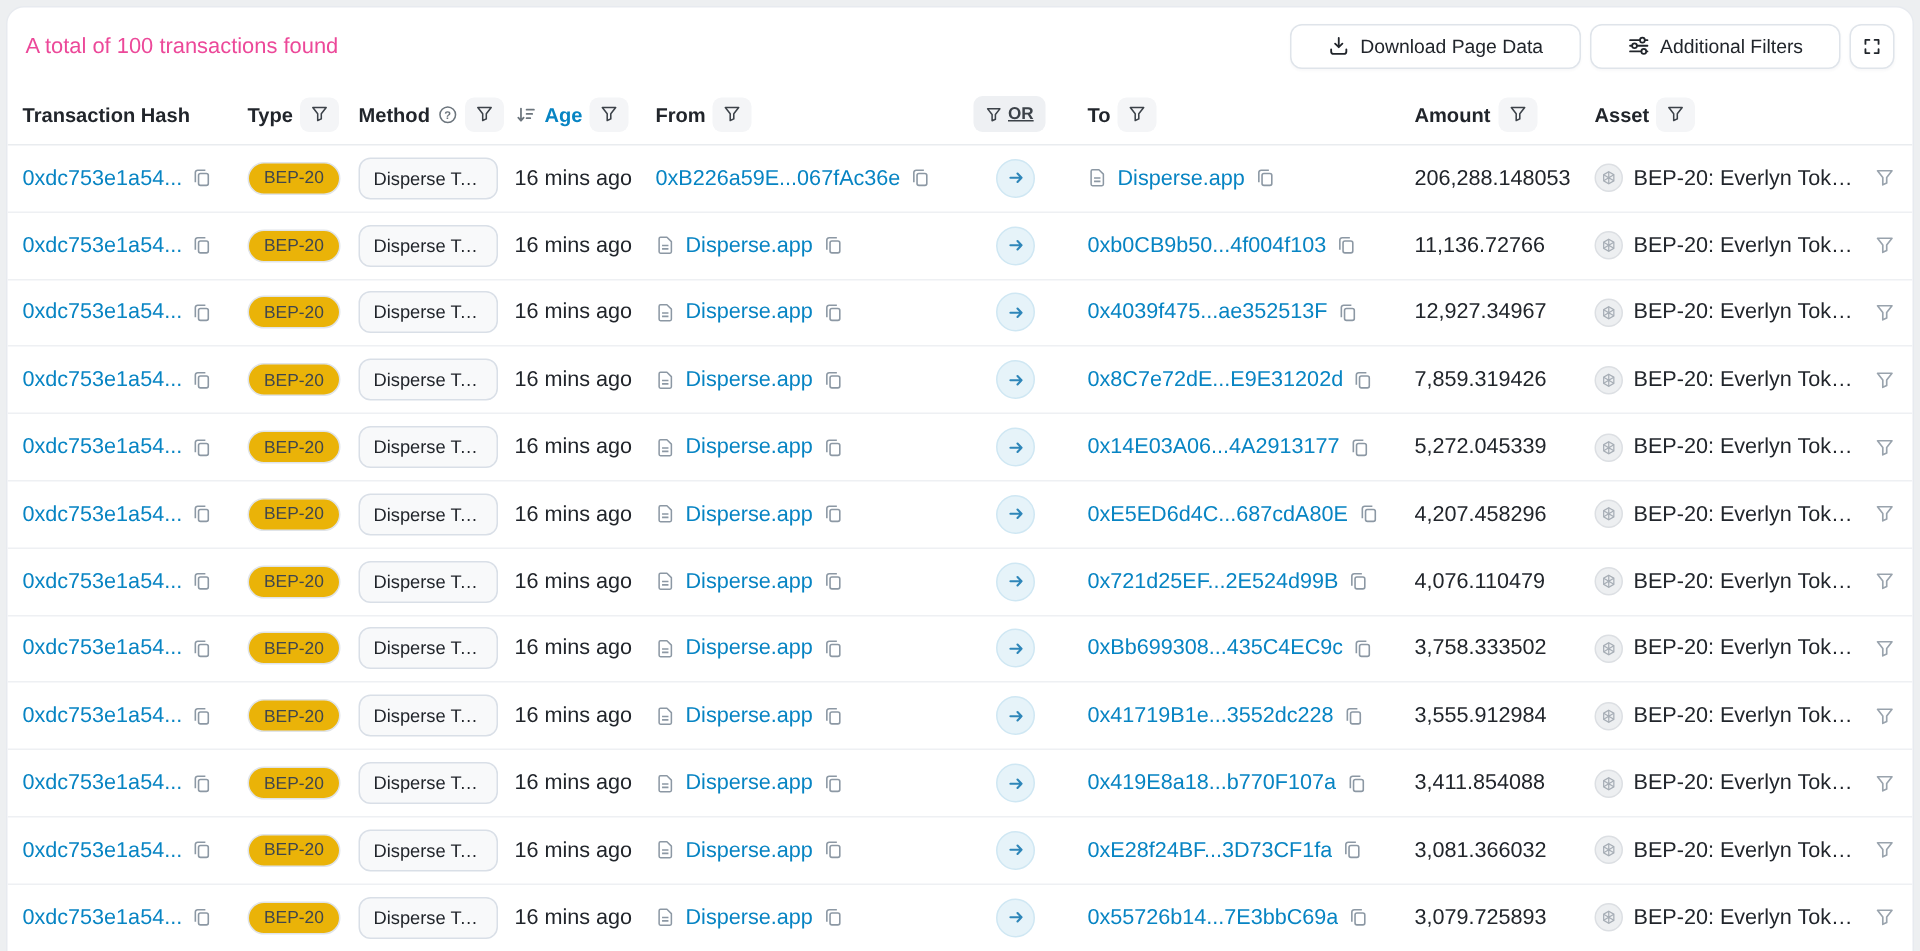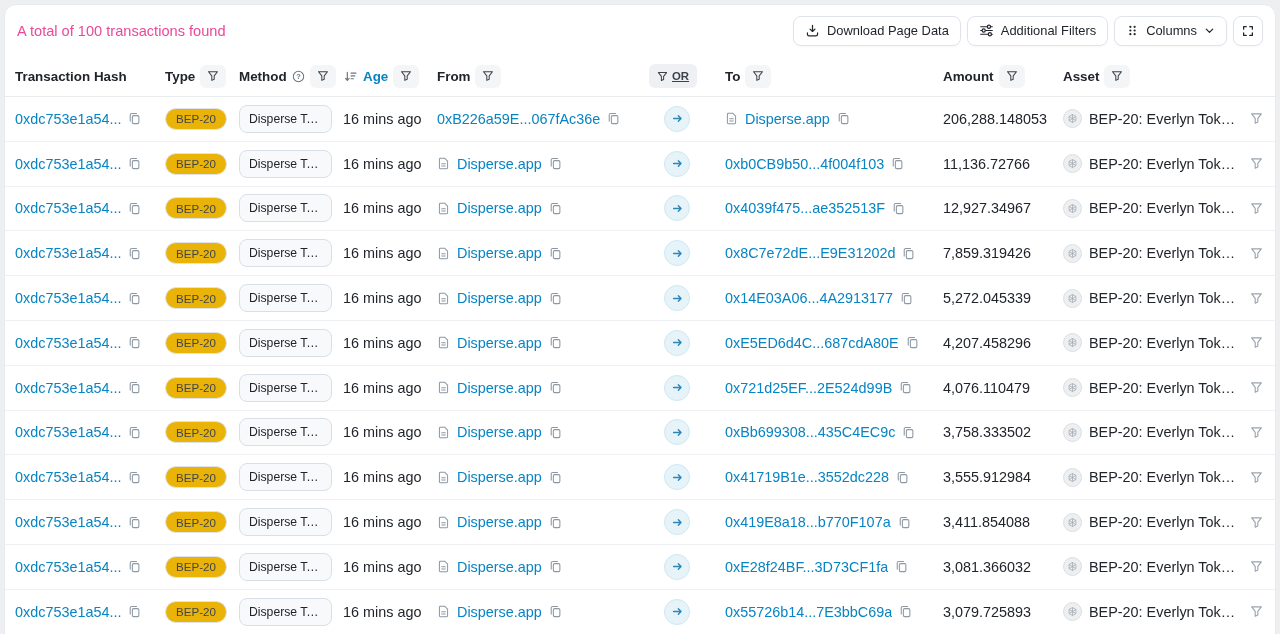--- a/index.html
+++ b/index.html
@@ -12,21 +12,21 @@
   }
   .card {
     position:absolute; left:4px; top:4px; right:4px; height:700px;
     background:#fff; border:1px solid #e7eaef; border-radius:12px;
     overflow:hidden;
   }
   .card-head { display:flex; align-items:center; justify-content:space-between; height:51px; padding:0 12px; }
   .summary { color:#ec4899; font-size:14.6px; }
   .toolbar { display:flex; gap:6px; align-items:center; }
   .btn {
-    display:inline-flex; align-items:center; gap:7px; height:30px; padding:0 11px;
+    display:inline-flex; align-items:center; gap:7px; height:30px; padding:0 24px;
     border:1px solid #dfe4ea; border-radius:8px; background:#fff;
     font-family:inherit; font-size:12.9px; color:#21252b; cursor:pointer;
     box-shadow:0 1px 2px rgba(33,40,50,.03); white-space:nowrap;
   }
   .btn.square { width:30px; padding:0; justify-content:center; }
   .icon { display:inline-flex; align-items:center; justify-content:center; flex:none; }
 
   
   .thead, .tr {
     display:grid;
@@ -100,38 +100,20 @@
         <span class="icon">
           <svg viewBox="0 0 16 16" width="15" height="15" fill="none" stroke="#21252b" stroke-width="1.25" stroke-linecap="round">
               <path d="M1.8 4h12.4M1.8 8h12.4M1.8 12h12.4"></path>
               <circle cx="10.6" cy="4" r="1.7" fill="#fff"></circle>
               <circle cx="5" cy="8" r="1.7" fill="#fff"></circle>
               <circle cx="11.6" cy="12" r="1.7" fill="#fff"></circle>
             </svg>
         </span>
         <span>Additional Filters</span>
       </button>
-      <button class="btn">
-        <span class="icon">
-          <svg viewBox="0 0 14 14" width="13" height="13" fill="#21252b">
-              <circle cx="4.7" cy="3" r="1.2"></circle>
-              <circle cx="4.7" cy="7" r="1.2"></circle>
-              <circle cx="4.7" cy="11" r="1.2"></circle>
-              <circle cx="9.3" cy="3" r="1.2"></circle>
-              <circle cx="9.3" cy="7" r="1.2"></circle>
-              <circle cx="9.3" cy="11" r="1.2"></circle>
-            </svg>
-        </span>
-        <span>Columns</span>
-        <span class="icon">
-          <svg viewBox="0 0 12 12" width="11" height="11" fill="none" stroke="#21252b" stroke-width="1.4" stroke-linecap="round" stroke-linejoin="round">
-              <path d="M2.5 4.5L6 8l3.5-3.5"></path>
-            </svg>
-        </span>
-      </button>
       <button class="btn square">
         <span class="icon">
           <svg viewBox="0 0 16 16" width="14" height="14" fill="none" stroke="#21252b" stroke-width="1.4" stroke-linecap="round" stroke-linejoin="round">
               <path d="M3 6V3h3M13 6V3h-3M3 10v3h3M13 10v3h-3"></path>
             </svg>
         </span>
       </button>
     </div>
   </div>
 

